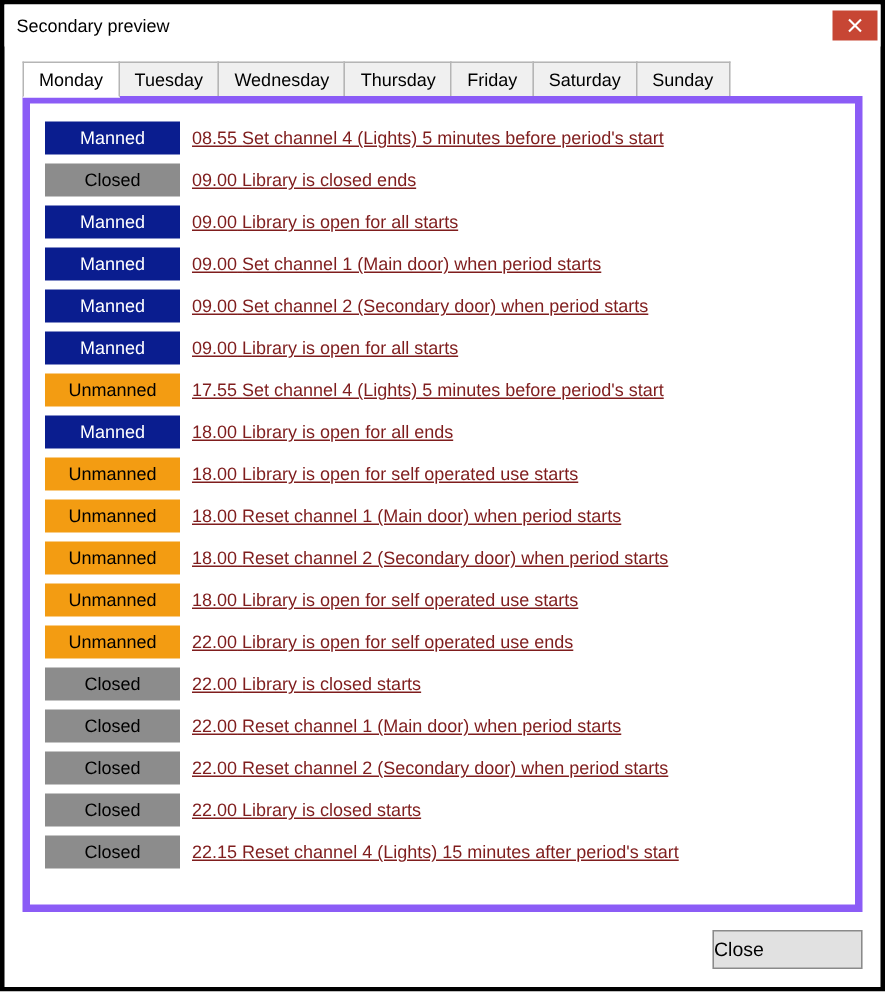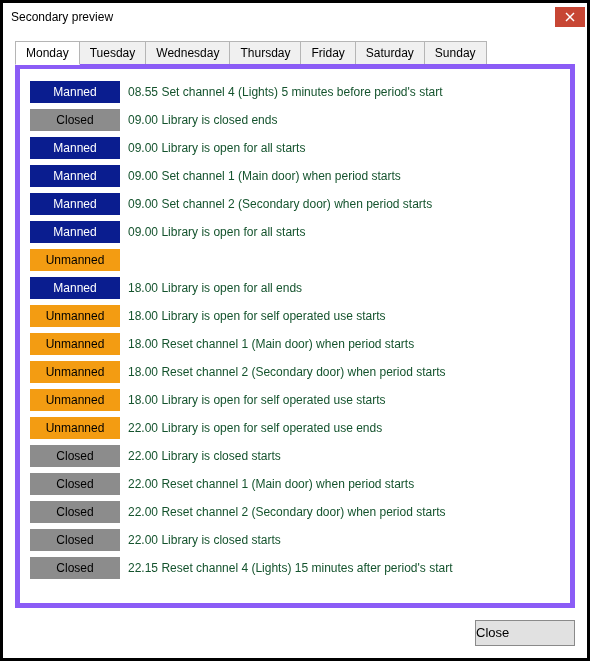--- a/index.html
+++ b/index.html
@@ -92,22 +92,23 @@
     font-size: 12px;
     color: #fff;
     margin-right: 8px;
     flex-shrink: 0;
   }
   .badge.manned   { background: #0a1d8f; color: #fff; }
   .badge.unmanned { background: #f39c12; color: #000; }
   .badge.closed   { background: #8c8c8c; color: #000; }
   .rowtext {
     font-size: 12px;
-    color: #14532d;
+    color: #7f1d1d;
     white-space: nowrap;
+    text-decoration: underline;
   }
   .footer {
     display: flex;
     justify-content: flex-end;
     padding: 0 12px 12px 12px;
   }
   .btn {
     min-width: 100px;
     height: 26px;
     border: 1px solid #8a8a8a;
@@ -165,20 +166,21 @@
         <div class="row">
           <div class="badge manned">Manned</div>
           <div class="rowtext"><span>09.00</span> <span>Set channel 2 (Secondary door) when period starts</span></div>
         </div>
         <div class="row">
           <div class="badge manned">Manned</div>
           <div class="rowtext"><span>09.00</span> <span>Library is open for all starts</span></div>
         </div>
         <div class="row">
           <div class="badge unmanned">Unmanned</div>
+          <div class="rowtext"><span>17.55</span> <span>Set channel 4 (Lights) 5 minutes before period's start</span></div>
         </div>
         <div class="row">
           <div class="badge manned">Manned</div>
           <div class="rowtext"><span>18.00</span> <span>Library is open for all ends</span></div>
         </div>
         <div class="row">
           <div class="badge unmanned">Unmanned</div>
           <div class="rowtext"><span>18.00</span> <span>Library is open for self operated use starts</span></div>
         </div>
         <div class="row">

